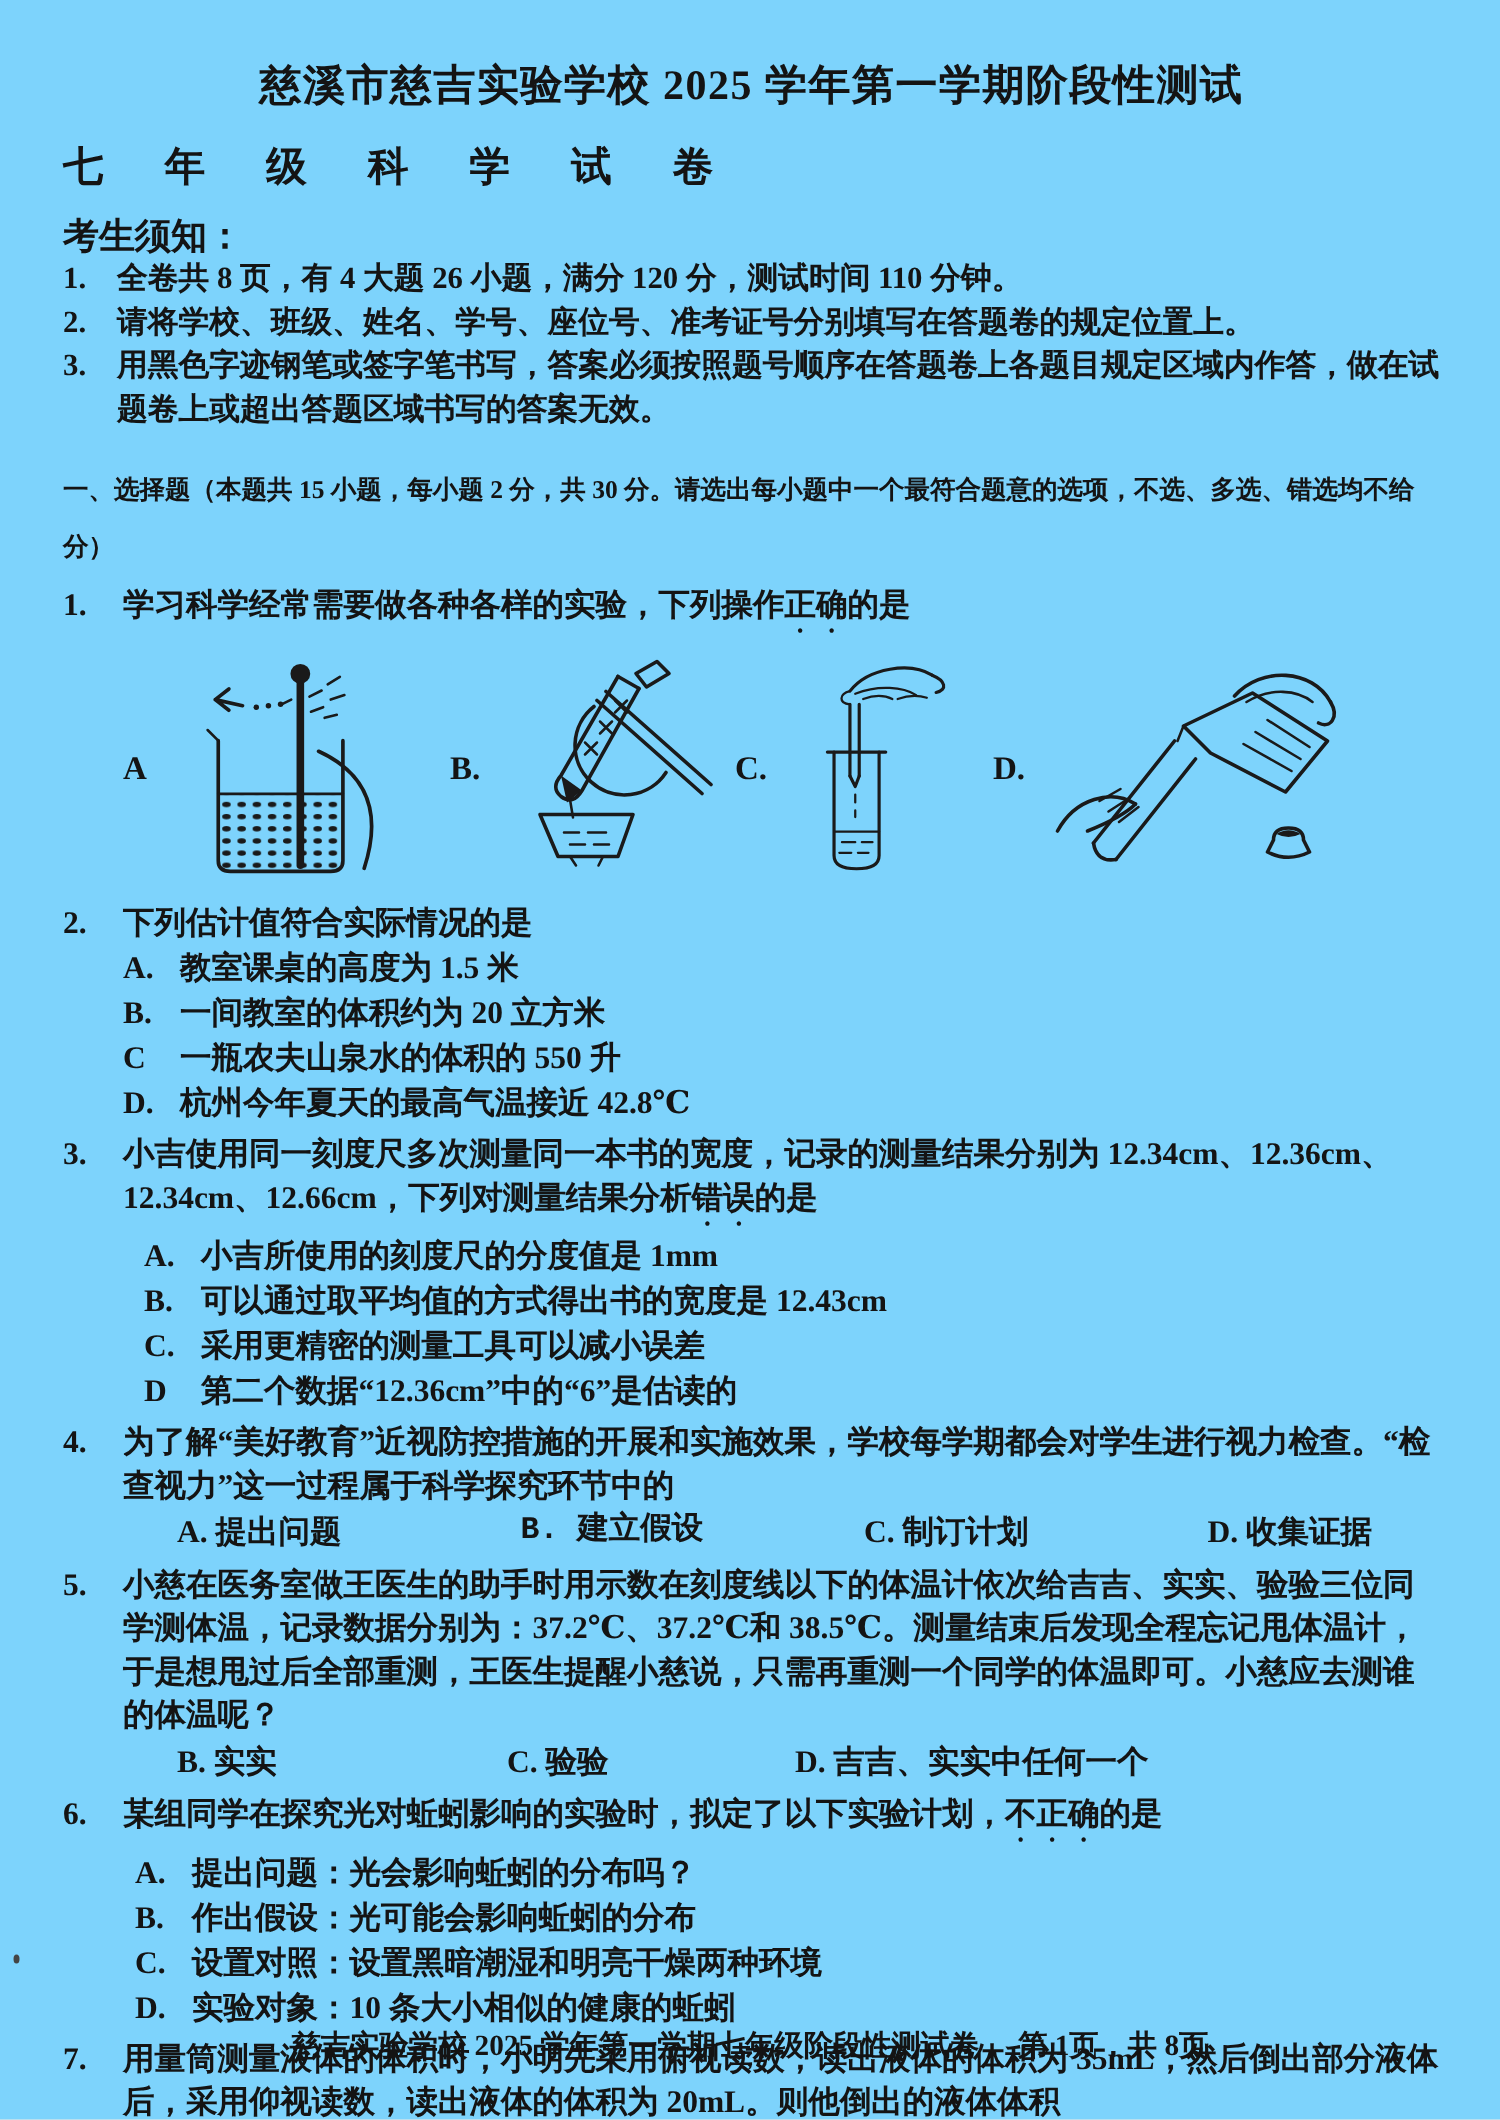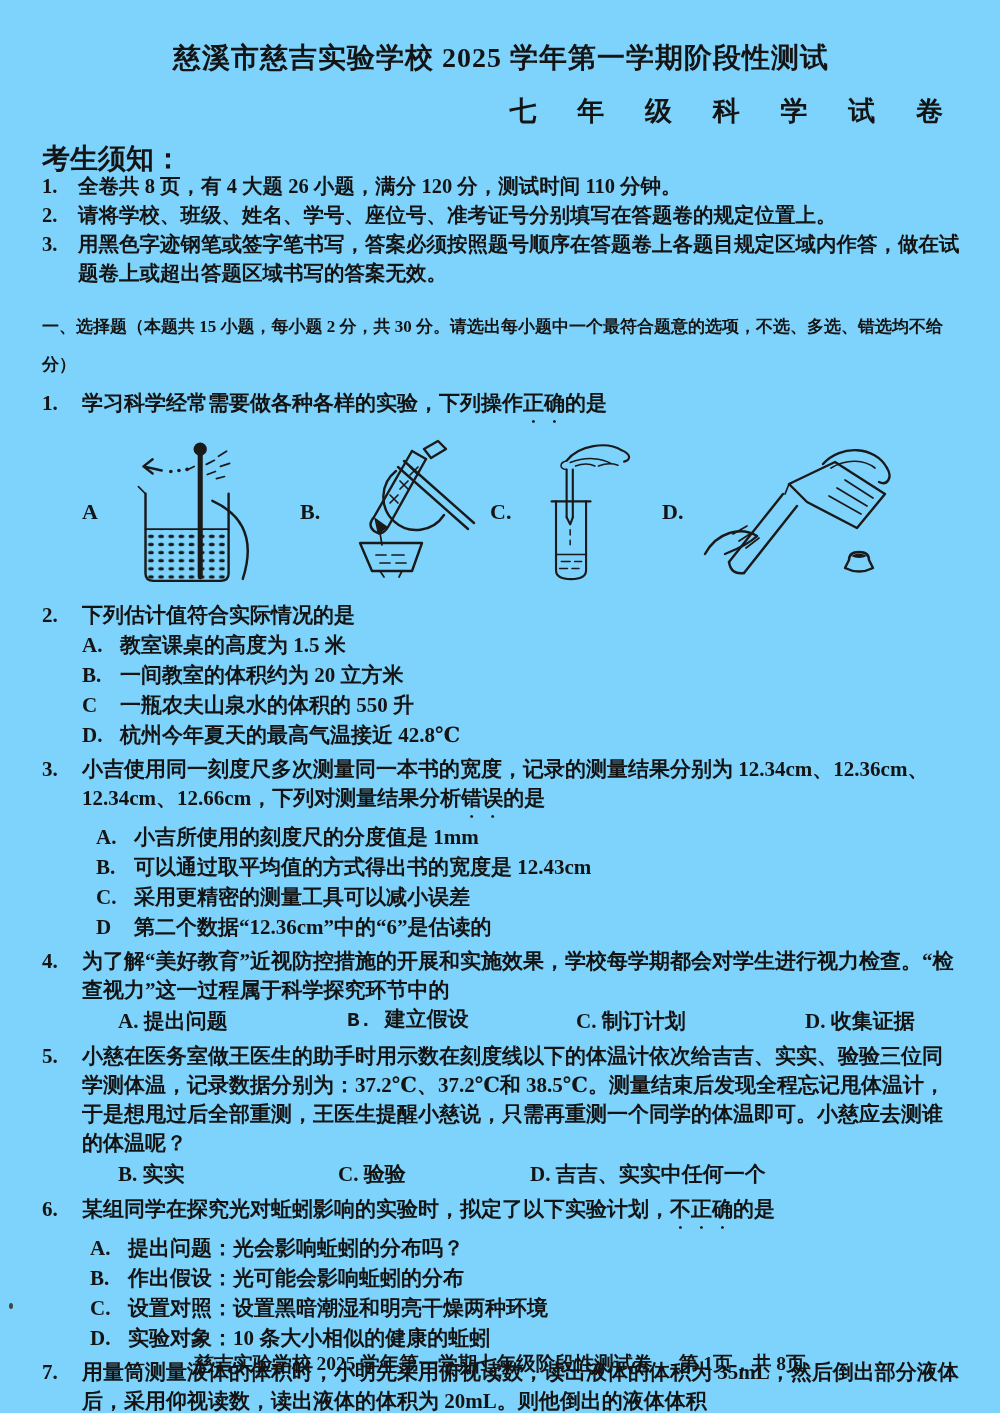--- a/index.html
+++ b/index.html
@@ -15,28 +15,28 @@
     box-sizing:border-box;
     padding:40px 40px 0 42px;
   }
   .title{
     text-align:center;
     font-size:28px;font-weight:800;
     letter-spacing:1px;
     line-height:36px;
   }
   .subtitle{
-    text-align:right;
+    text-align:left;
     font-size:27px;font-weight:800;
     letter-spacing:17px;
     margin-top:17px;
     line-height:36px;
   }
   .notice-head{
-    font-size:28px;font-weight:800;
+    font-size:24px;font-weight:800;
     margin-top:16px;line-height:27px;
   }
   .nrow{display:flex;font-size:20.5px;line-height:29px;}
   .nrow .nnum{flex:none;width:36px;}
   .nrow .ntxt{flex:1;}
   .section-head{
     font-size:17px;font-weight:800;
     margin-top:20px;line-height:38px;
   }
   .q{display:flex;font-size:21px;line-height:29px;margin-top:5px;}

